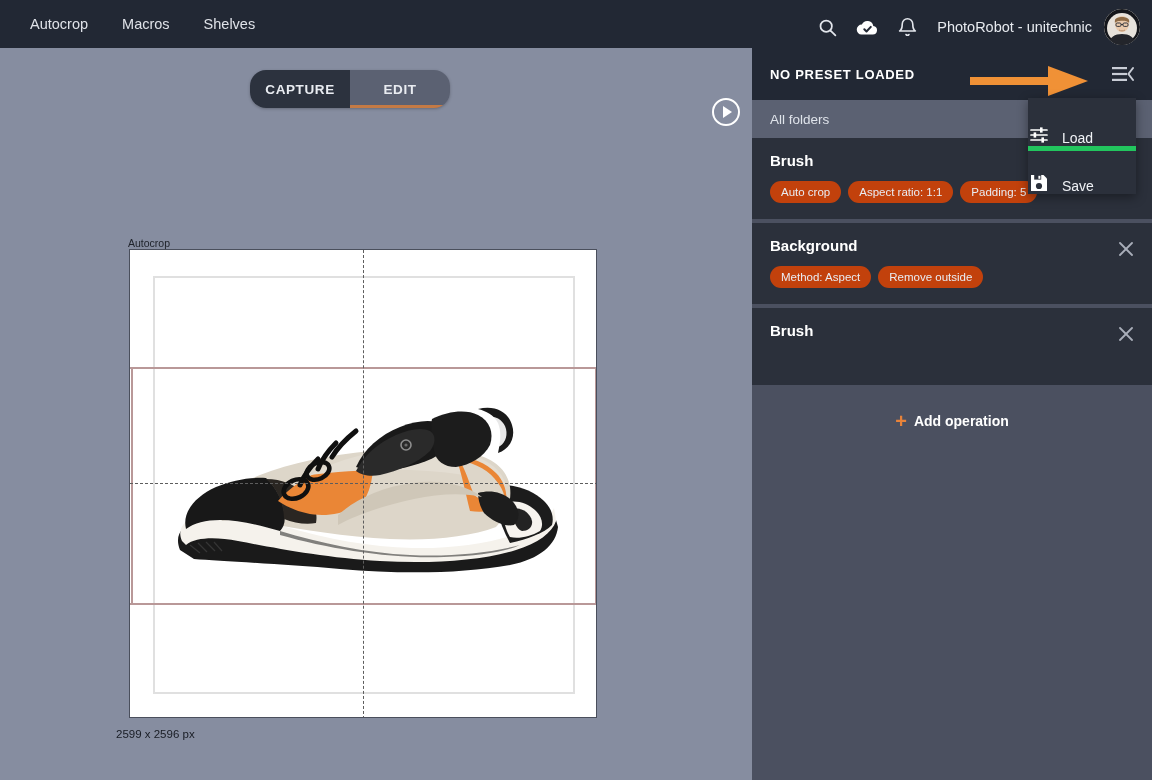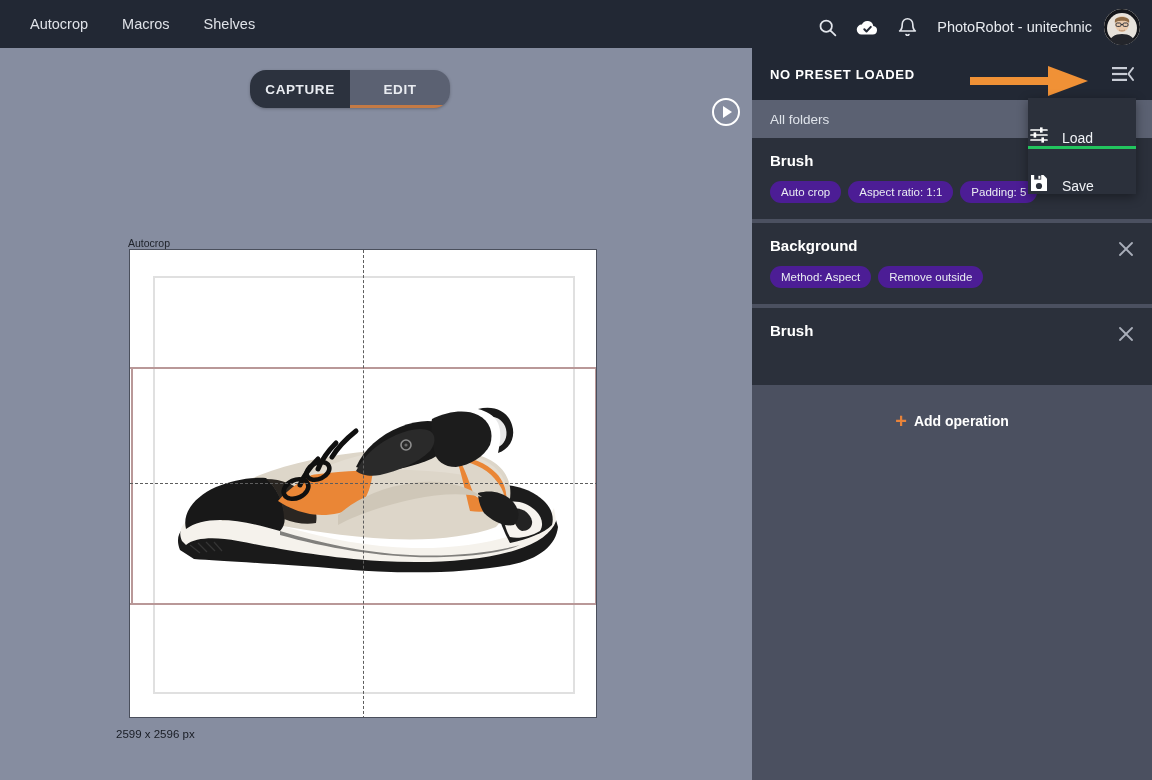--- a/index.html
+++ b/index.html
@@ -195,21 +195,21 @@
     margin-bottom: 12px;
   }
   .section.no-chips { padding-bottom: 34px; }
   .section-close {
     position: absolute; right: 16px; top: 16px;
     width: 20px; height: 20px; cursor: pointer;
     display: flex; align-items: center; justify-content: center;
   }
   .chips { display: flex; flex-wrap: wrap; gap: 7px; }
   .chip {
-    background: #4c1d95; color: #e9ecf2;
+    background: #c2410c; color: #e9ecf2;
     font-size: 11.5px; border-radius: 12px;
     padding: 5px 11px; cursor: pointer; white-space: nowrap;
   }
 
   .add-operation {
     display: flex; align-items: center; justify-content: center;
     gap: 7px; padding: 12px 0 0 0; height: 52px;
     cursor: pointer;
   }
   .add-operation .plus {
@@ -223,21 +223,21 @@
   
   .dropdown {
     position: absolute; right: 16px; top: 50px;
     width: 108px; background: #2b303b;
     z-index: 40; box-shadow: 0 3px 10px rgba(0,0,0,.4);
   }
   .dd-item {
     display: flex; align-items: flex-end; height: 48px;
     padding-left: 0; cursor: pointer;
   }
-  .dd-item + .dd-item { border-top: 3px solid #22c55e; }
+  .dd-item + .dd-item { border-top: 5px solid #22c55e; }
   .dd-icon {
     width: 22px; height: 22px; flex: none;
     display: flex; align-items: center; justify-content: center;
     margin-right: 12px;
   }
   .dd-label { color: #f0f2f6; font-size: 14px; }
 </style>
 </head>
 <body>
 

